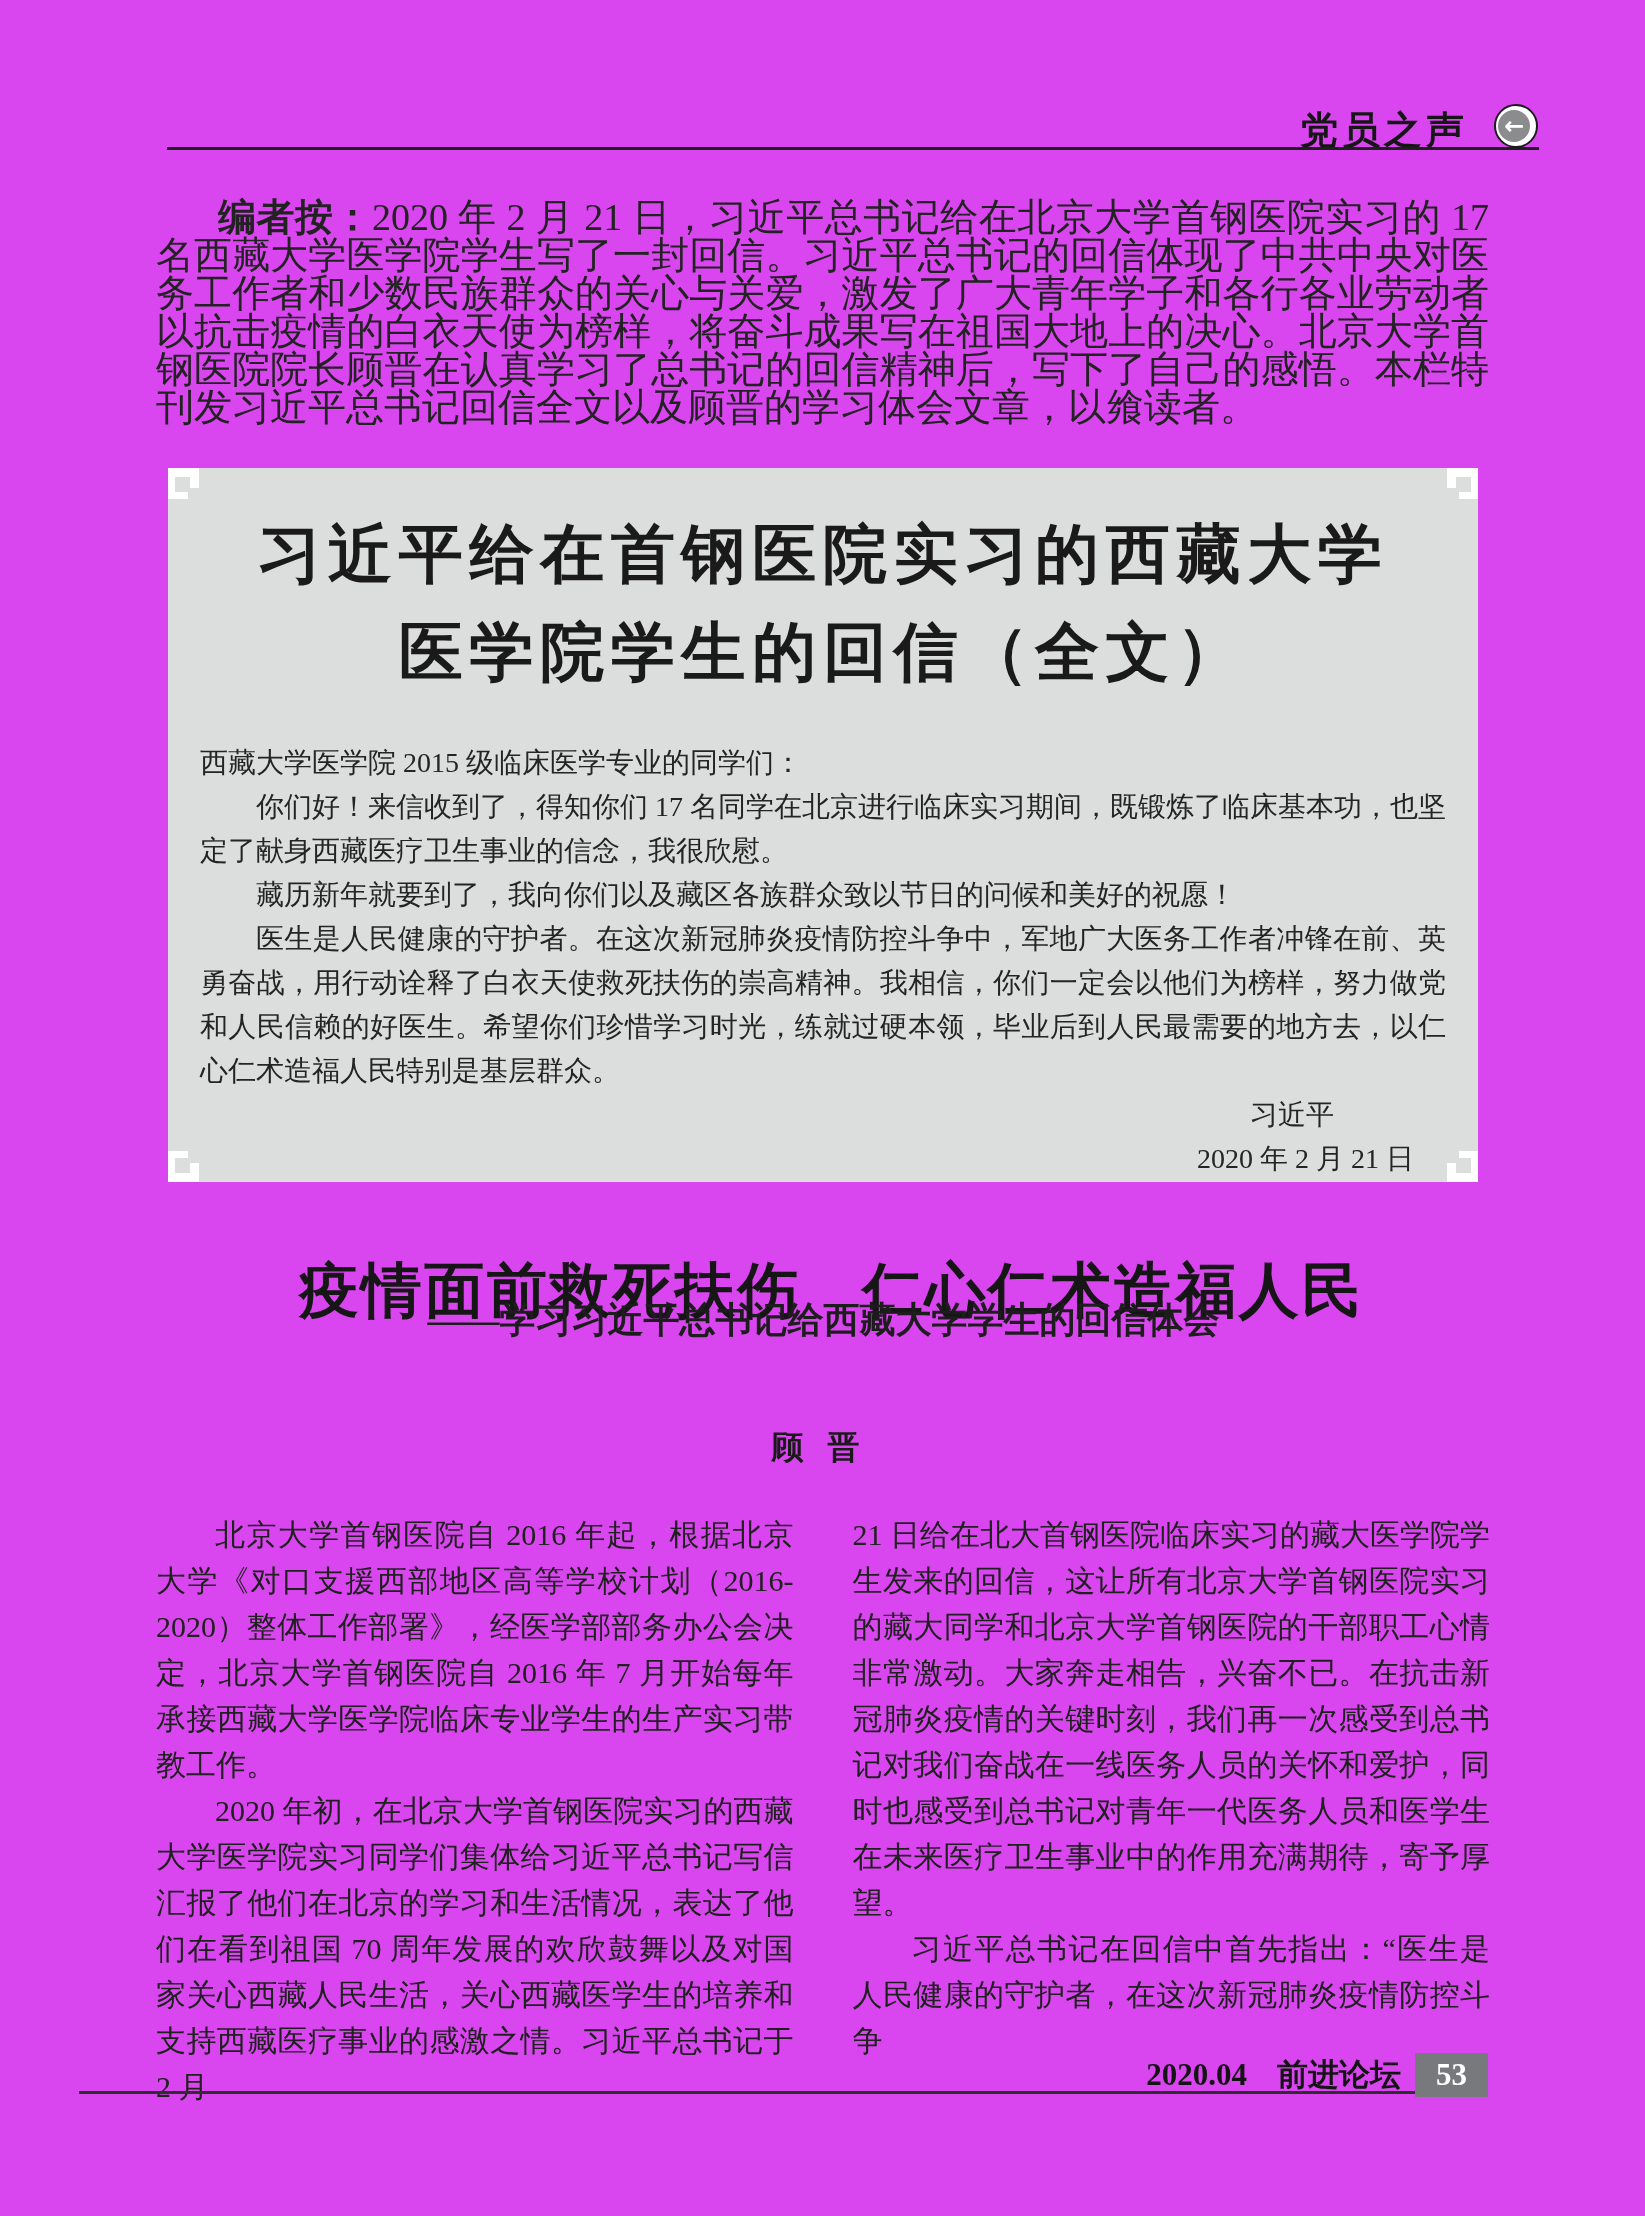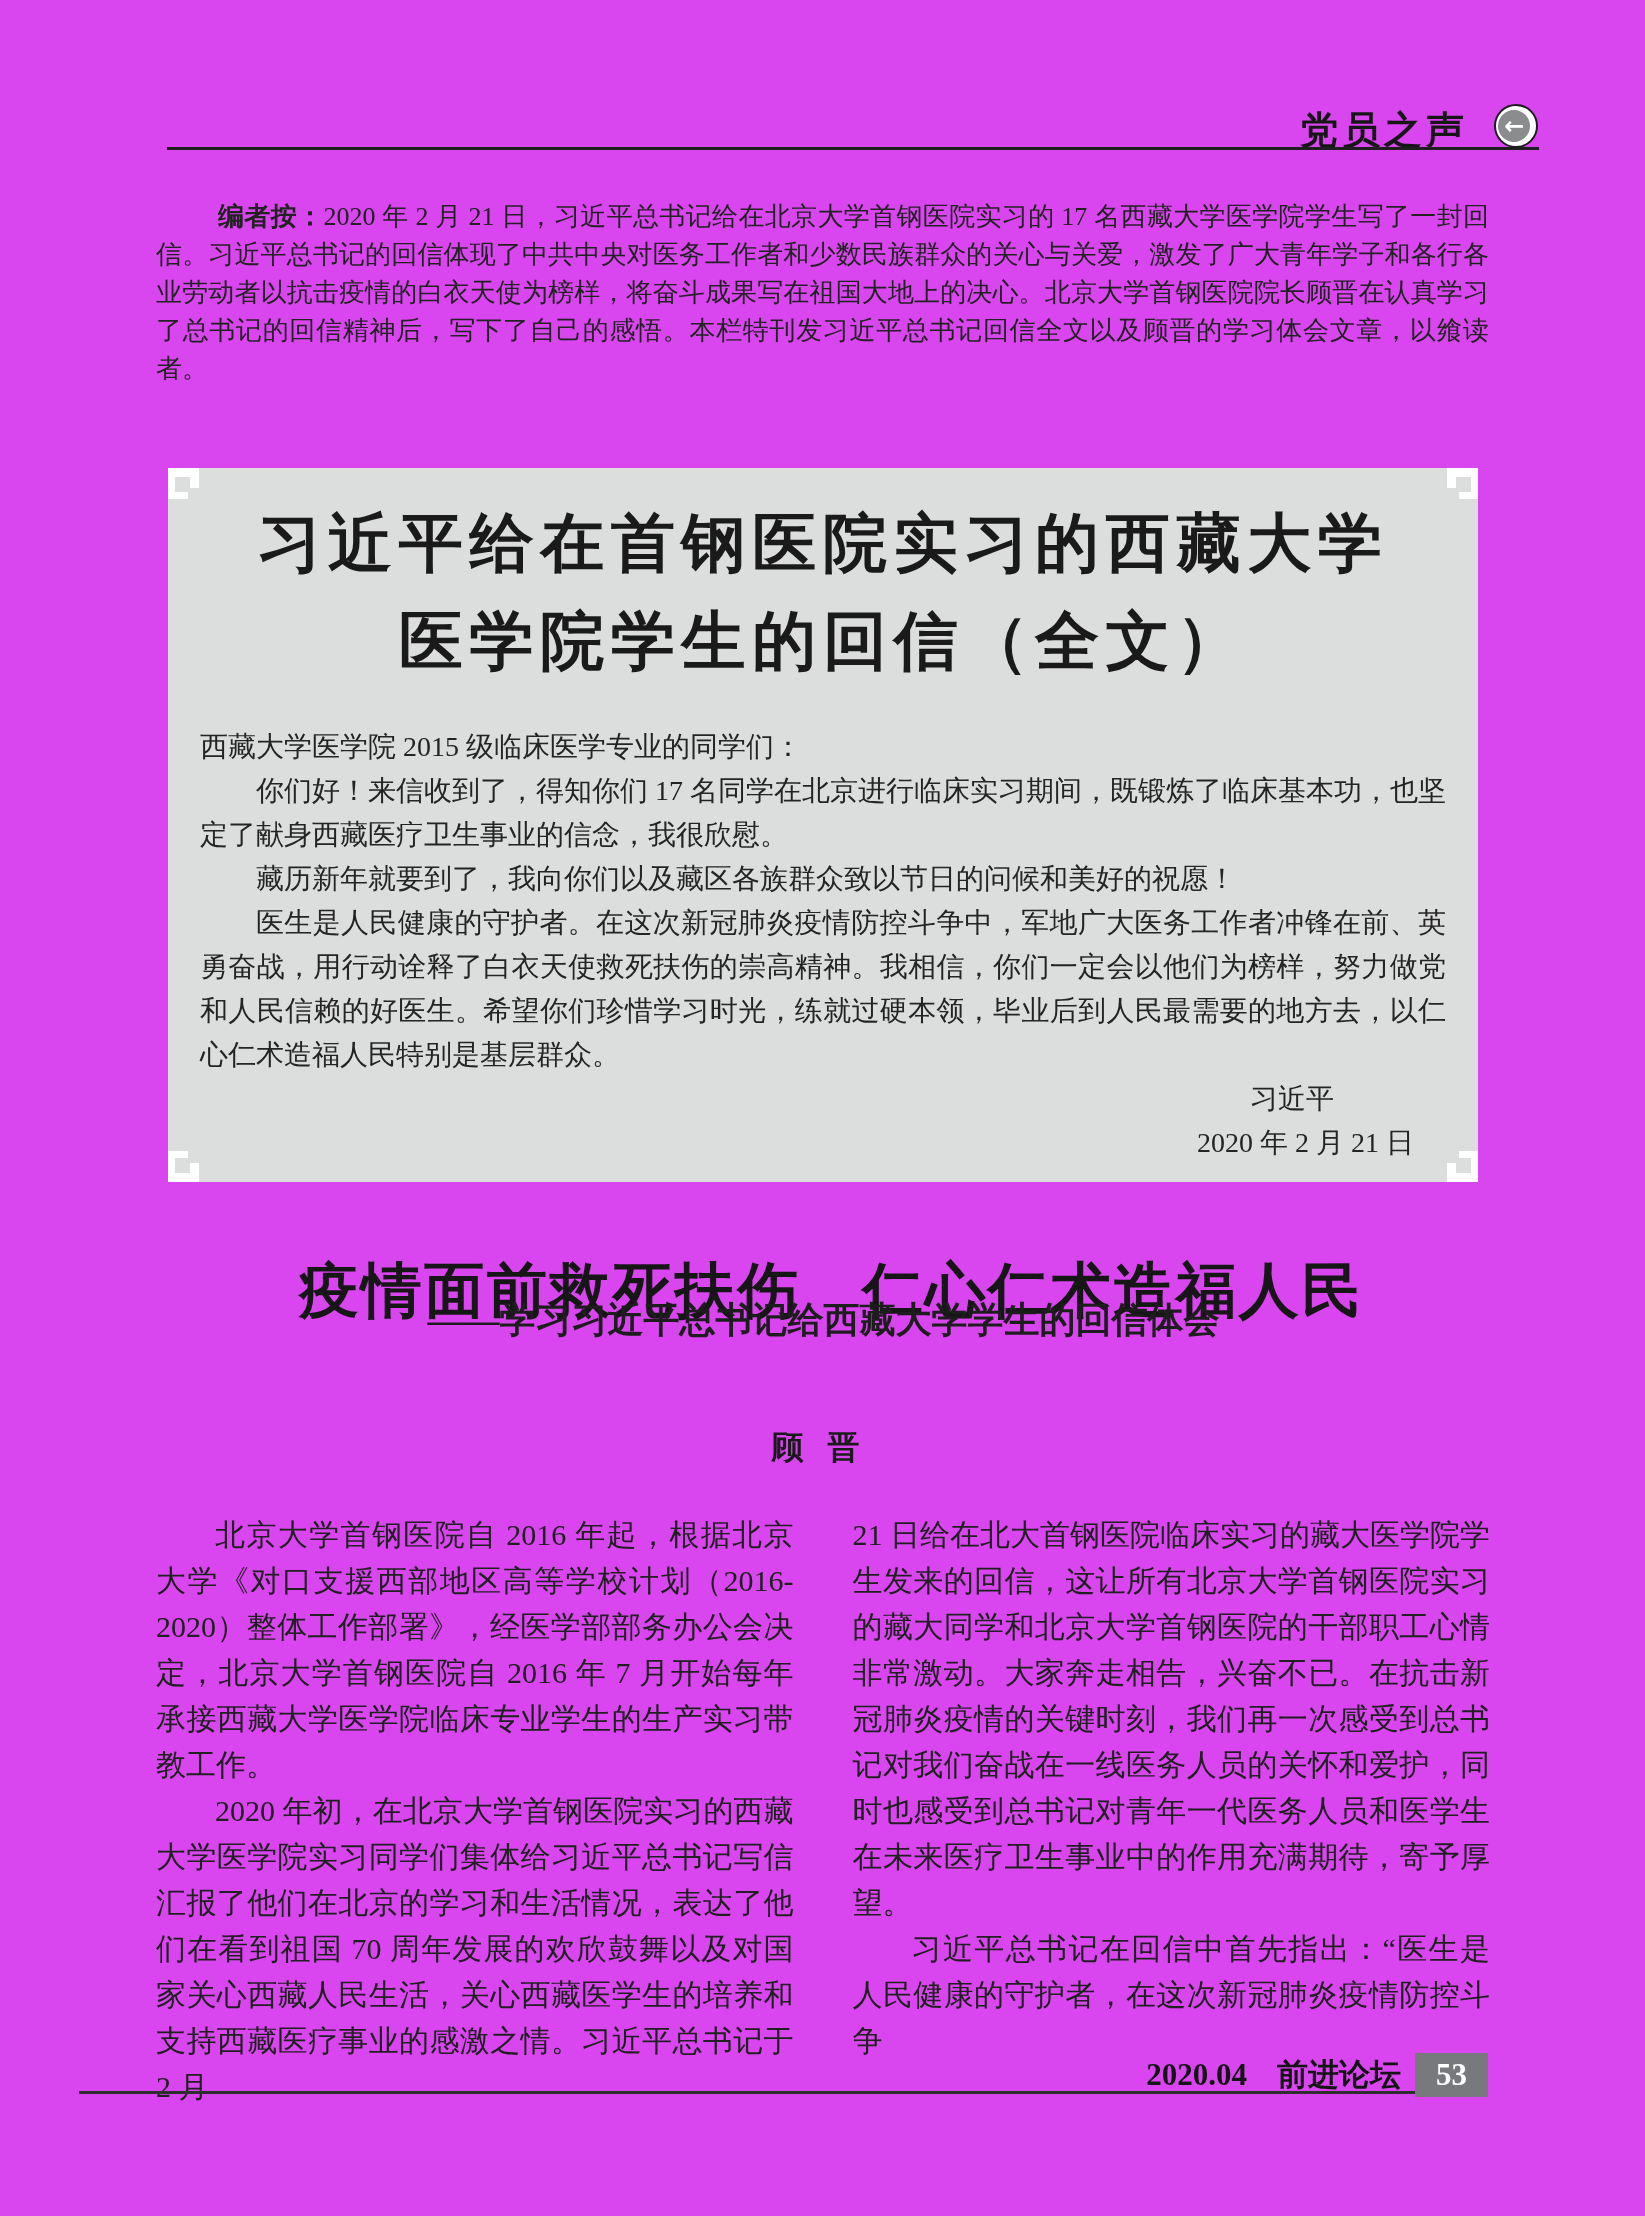--- a/index.html
+++ b/index.html
@@ -13,39 +13,39 @@
   .header-rule{position:absolute;left:167px;top:147px;width:1372px;height:2.7px;background:#1f1f1f;}
   .header-icon{position:absolute;left:1494px;top:104px;width:44px;height:44px;border:2px solid #1c1c1c;
     border-radius:50%;background:#fff;box-sizing:border-box;display:flex;align-items:center;
     justify-content:center;z-index:2;}
   .icon-disc{width:32px;height:32px;border-radius:50%;background:#8a8c8e;color:#ffffff;
     display:flex;align-items:center;justify-content:center;font-size:24px;font-weight:bold;
     font-family:"DejaVu Sans",sans-serif;margin-left:-3.4px;}
 
   
   .editor-note{position:absolute;left:156px;top:198px;width:1333px;
-    font-size:26px;line-height:38px;text-align:justify;color:#222;}
+    font-size:38px;line-height:38px;text-align:justify;color:#222;}
   .editor-note p{margin:0;text-indent:62px;}
   .editor-note b{font-weight:bold;}
 
   
   .letter-box{position:absolute;left:168px;top:468px;width:1310px;height:714px;background:#dcdddd;}
   .corner{position:absolute;width:31px;height:31px;}
   .tl{left:0;top:0}.tr{right:0;top:0}.bl{left:0;bottom:0}.br{right:0;bottom:0}
   .corner i{position:absolute;display:block;}
   .notch{left:0;top:0;width:31px;height:31px;background:#ffffff;}
   .mini{width:15px;height:15px;background:#dcdddd;}
   .step{width:12px;height:12px;background:#dcdddd;}
   .tl .mini{left:7.4px;top:9.4px}.tl .step{left:19.5px;top:19.5px}
   .tr .mini{right:7.4px;top:9.4px}.tr .step{right:19.5px;top:19.5px}
   .bl .mini{left:7.4px;bottom:9.4px}.bl .step{left:19.5px;bottom:19.5px}
   .br .mini{right:7.4px;bottom:9.4px}.br .step{right:19.5px;bottom:19.5px}
 
-  .letter-title{margin:0;padding-top:25.5px;text-align:center;
-    font-family:Liberation Sans, sans-serif;font-weight:bold;
+  .letter-title{margin:16px;padding-top:25.5px;text-align:center;
+    font-family:Liberation Mono, monospace;font-weight:bold;
     font-size:64px;line-height:98px;letter-spacing:6.7px;color:#1a1a1a;}
   .letter-body{margin:35px 32px 0 32px;font-size:28px;line-height:44px;text-align:justify;color:#242424;}
   .letter-body p{margin:0;}
   .letter-body .indent{text-indent:56px;}
   .letter-sig{text-align:right;padding-right:112px;}
   .letter-date{text-align:right;padding-right:32px;}
 
   
   .article-title{position:absolute;left:155px;top:1243px;width:1337px;margin:8px;text-align:center;
     font-family:"Liberation Sans","DejaVu Sans",sans-serif;font-weight:bold;

